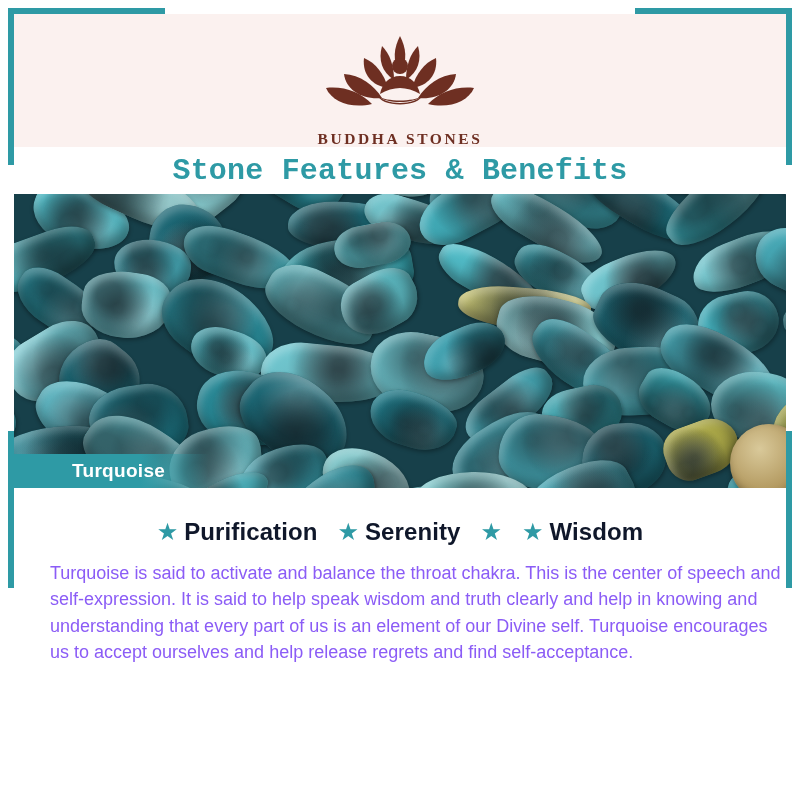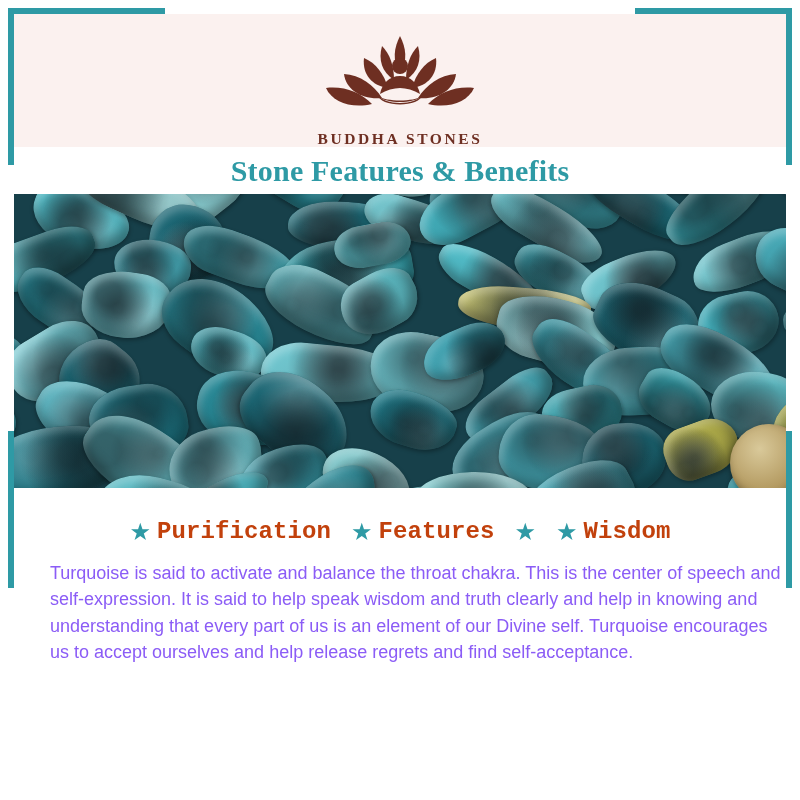--- a/index.html
+++ b/index.html
@@ -91,21 +91,21 @@
     background: #ffffff;
     display: flex;
     align-items: center;
     justify-content: center;
   }
   .title-band .title {
     font-size: 30px;
     font-weight: bold;
     color: #2e9aa5;
     letter-spacing: 0.2px;
-    font-family: Liberation Serif, serif;
+    font-family: Liberation Mono, monospace;
   }
 
   
   .hero {
     position: absolute;
     left: 14px;
     top: 194px;
     width: 772px;
     height: 294px;
     overflow: hidden;
@@ -165,25 +165,24 @@
     display: flex;
     align-items: center;
     gap: 6px;
   }
   .benefit .star {
     color: #2e9aa5;
     font-size: 24px;
     line-height: 1;
   }
   .benefit .benefit-label {
-    color: #c2410c;
+    color: #0f172a;
     font-size: 24px;
     font-weight: bold;
     letter-spacing: 0.1px;
-    font-family: Liberation Mono, monospace;
   }
 
   .description {
     position: absolute;
     left: 20px;
     top: 72px;
     width: 740px;
     font-size: 18px;
     line-height: 1.47;
     color: #8b5cf6;
@@ -327,33 +326,36 @@
         <div class="stone" style="left: 128.962px; top: 296.373px; width: 132.247px; height: 40.9884px; transform: rotate(-31.1deg); background: radial-gradient(circle at 50% 30%, rgba(20, 30, 35, 0.55) 0px, rgba(20, 30, 35, 0.55) 14%, rgba(20, 30, 35, 0) 60%), radial-gradient(circle at 51% 24%, rgba(15, 25, 30, 0.45) 0px, rgba(15, 25, 30, 0.45) 13%, rgba(15, 25, 30, 0) 55%), radial-gradient(circle at 39% 62%, rgba(255, 255, 255, 0.22) 0px, rgba(255, 255, 255, 0.22) 10%, rgba(255, 255, 255, 0) 45%), linear-gradient(145deg, rgb(84, 195, 207) 0%, rgba(0, 0, 0, 0.25) 130%) rgb(84, 195, 207); border-radius: 54% 43% 45% 50% / 48% 59% 45% 51%;"></div>
         <div class="stone" style="left: 245.133px; top: 289.301px; width: 126.235px; height: 60.6445px; transform: rotate(-38.4deg); background: radial-gradient(circle at 30% 35%, rgba(20, 30, 35, 0.55) 0px, rgba(20, 30, 35, 0.55) 6%, rgba(20, 30, 35, 0) 60%), radial-gradient(circle at 72% 76%, rgba(15, 25, 30, 0.45) 0px, rgba(15, 25, 30, 0.45) 6%, rgba(15, 25, 30, 0) 55%), radial-gradient(circle at 62% 50%, rgba(255, 255, 255, 0.22) 0px, rgba(255, 255, 255, 0.22) 10%, rgba(255, 255, 255, 0) 45%), linear-gradient(145deg, rgb(63, 182, 198) 0%, rgba(0, 0, 0, 0.25) 130%) rgb(63, 182, 198); border-radius: 58% 42% 45% 40% / 51% 47% 57% 43%;"></div>
         <div class="stone" style="left: 359.642px; top: 294.294px; width: 82.0259px; height: 68.4944px; transform: rotate(-9.7deg); background: radial-gradient(circle at 48% 60%, rgba(20, 30, 35, 0.55) 0px, rgba(20, 30, 35, 0.55) 7%, rgba(20, 30, 35, 0) 60%), radial-gradient(circle at 55% 28%, rgba(15, 25, 30, 0.45) 0px, rgba(15, 25, 30, 0.45) 5%, rgba(15, 25, 30, 0) 55%), radial-gradient(circle at 47% 34%, rgba(255, 255, 255, 0.22) 0px, rgba(255, 255, 255, 0.22) 10%, rgba(255, 255, 255, 0) 45%), linear-gradient(145deg, rgb(97, 194, 203) 0%, rgba(0, 0, 0, 0.25) 130%) rgb(97, 194, 203); border-radius: 42% 43% 50% 51% / 49% 58% 55% 45%;"></div>
         <div class="stone" style="left: 402.878px; top: 278.492px; width: 117.128px; height: 62.7516px; transform: rotate(-1.4deg); background: radial-gradient(circle at 44% 49%, rgba(20, 30, 35, 0.55) 0px, rgba(20, 30, 35, 0.55) 7%, rgba(20, 30, 35, 0) 60%), radial-gradient(circle at 61% 73%, rgba(15, 25, 30, 0.45) 0px, rgba(15, 25, 30, 0.45) 7%, rgba(15, 25, 30, 0) 55%), radial-gradient(circle at 78% 32%, rgba(255, 255, 255, 0.22) 0px, rgba(255, 255, 255, 0.22) 10%, rgba(255, 255, 255, 0) 45%), linear-gradient(145deg, rgb(134, 207, 210) 0%, rgba(0, 0, 0, 0.25) 130%) rgb(134, 207, 210); border-radius: 58% 64% 43% 50% / 44% 59% 51% 45%;"></div>
         <div class="stone" style="left: 506.027px; top: 272.795px; width: 116.521px; height: 74.9376px; transform: rotate(-27.7deg); background: radial-gradient(circle at 60% 50%, rgba(20, 30, 35, 0.55) 0px, rgba(20, 30, 35, 0.55) 9%, rgba(20, 30, 35, 0) 60%), radial-gradient(circle at 74% 53%, rgba(15, 25, 30, 0.45) 0px, rgba(15, 25, 30, 0.45) 8%, rgba(15, 25, 30, 0) 55%), radial-gradient(circle at 62% 30%, rgba(255, 255, 255, 0.22) 0px, rgba(255, 255, 255, 0.22) 10%, rgba(255, 255, 255, 0) 45%), linear-gradient(145deg, rgb(73, 174, 188) 0%, rgba(0, 0, 0, 0.25) 130%) rgb(73, 174, 188); border-radius: 50% 59% 42% 55% / 50% 43% 48% 55%;"></div>
         <div class="stone" style="left: 611.572px; top: 297.789px; width: 123.066px; height: 51.826px; transform: rotate(-7.6deg); background: radial-gradient(circle at 60% 40%, rgba(20, 30, 35, 0.55) 0px, rgba(20, 30, 35, 0.55) 8%, rgba(20, 30, 35, 0) 60%), radial-gradient(circle at 75% 81%, rgba(15, 25, 30, 0.45) 0px, rgba(15, 25, 30, 0.45) 13%, rgba(15, 25, 30, 0) 55%), radial-gradient(circle at 46% 70%, rgba(255, 255, 255, 0.22) 0px, rgba(255, 255, 255, 0.22) 10%, rgba(255, 255, 255, 0) 45%), linear-gradient(145deg, rgb(67, 176, 189) 0%, rgba(0, 0, 0, 0.25) 130%) rgb(67, 176, 189); border-radius: 38% 50% 49% 44% / 44% 50% 60% 47%;"></div>
         <div class="stone" style="left: 703.642px; top: 293.369px; width: 121.858px; height: 60.3674px; transform: rotate(37.8deg); background: radial-gradient(circle at 65% 72%, rgba(20, 30, 35, 0.55) 0px, rgba(20, 30, 35, 0.55) 15%, rgba(20, 30, 35, 0) 60%), radial-gradient(circle at 63% 52%, rgba(15, 25, 30, 0.45) 0px, rgba(15, 25, 30, 0.45) 11%, rgba(15, 25, 30, 0) 55%), radial-gradient(circle at 60% 50%, rgba(255, 255, 255, 0.22) 0px, rgba(255, 255, 255, 0.22) 10%, rgba(255, 255, 255, 0) 45%), linear-gradient(145deg, rgb(67, 176, 189) 0%, rgba(0, 0, 0, 0.25) 130%) rgb(67, 176, 189); border-radius: 54% 56% 43% 55% / 55% 46% 50% 56%;"></div>
         <div class="stone" style="left: 767.057px; top: 274.908px; width: 117.246px; height: 67.7477px; transform: rotate(-13.2deg); background: radial-gradient(circle at 72% 49%, rgba(20, 30, 35, 0.55) 0px, rgba(20, 30, 35, 0.55) 8%, rgba(20, 30, 35, 0) 60%), radial-gradient(circle at 56% 56%, rgba(15, 25, 30, 0.45) 0px, rgba(15, 25, 30, 0.45) 12%, rgba(15, 25, 30, 0) 55%), radial-gradient(circle at 62% 53%, rgba(255, 255, 255, 0.22) 0px, rgba(255, 255, 255, 0.22) 10%, rgba(255, 255, 255, 0) 45%), linear-gradient(145deg, rgb(53, 162, 173) 0%, rgba(0, 0, 0, 0.25) 130%) rgb(53, 162, 173); border-radius: 49% 56% 53% 40% / 45% 59%;"></div>
         <div style="position: absolute; right: -22px; bottom: -14px; width: 78px; height: 78px; border-radius: 50%; background: radial-gradient(circle at 38% 32%, rgb(217, 201, 154) 0%, rgb(181, 156, 99) 55%, rgb(142, 117, 64) 100%); box-shadow: rgba(0, 0, 0, 0.35) -3px -4px 8px inset, rgba(0, 0, 0, 0.4) 0px 2px 5px;"></div>
       </div>
+    <div class="caption-tab">
+      <span class="caption-text">Turquoise</span>
+    </div>
   </div>
 
   <div class="divider"></div>
 
   <div class="benefits-strip">
     <div class="benefits-row">
       <div class="benefit">
         <span class="star">★</span>
         <span class="benefit-label">Purification</span>
       </div>
       <div class="benefit">
         <span class="star">★</span>
-        <span class="benefit-label">Features</span>
+        <span class="benefit-label">Serenity</span>
       </div>
       <div class="benefit">
         <span class="star">★</span>
       </div>
       <div class="benefit">
         <span class="star">★</span>
         <span class="benefit-label">Wisdom</span>
       </div>
     </div>
 

